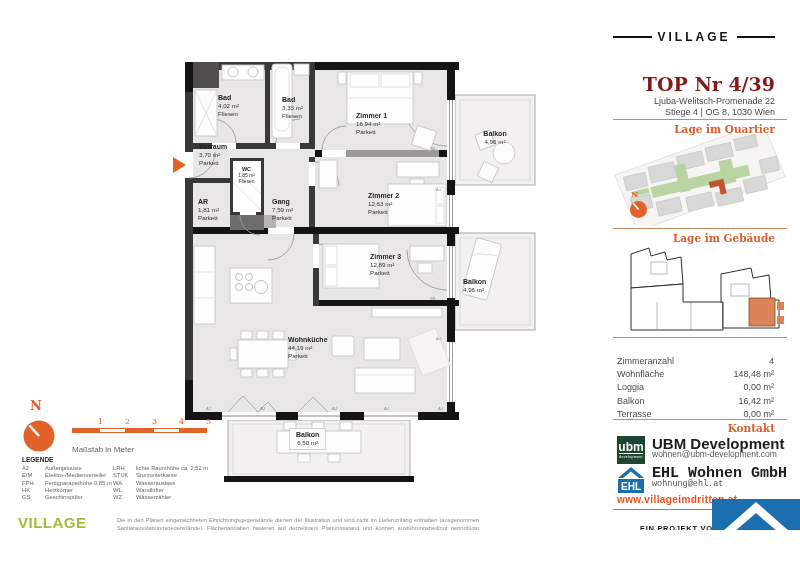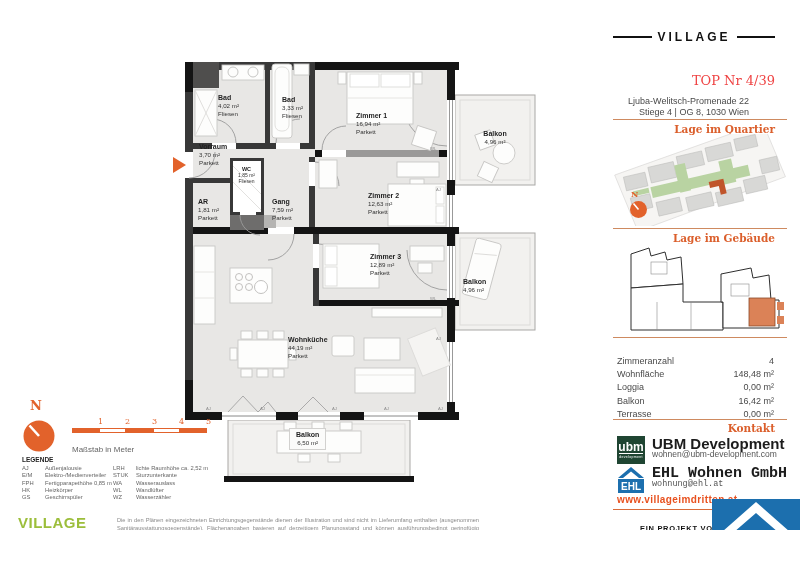--- a/index.html
+++ b/index.html
@@ -6,22 +6,22 @@
   .page{position:relative;width:800px;height:530px;background:#fff;overflow:hidden;
         font-family:"Liberation Sans",sans-serif;color:#222;}
   .abs{position:absolute;}
   
   .brand-vil{left:613px;top:30px;width:162px;display:flex;align-items:center;gap:6px;
              font-weight:bold;font-size:12px;letter-spacing:3px;color:#111;}
   .brand-vil .line{flex:1;border-top:2px solid #111;}
   .brand-main{left:605px;top:41px;width:172px;text-align:center;font-weight:800;font-size:27px;
               letter-spacing:.5px;color:#EF4E22;}
   .top-nr{left:605px;top:73px;width:170px;text-align:right;font-family:"DejaVu Serif",serif;
-          font-weight:normal;font-size:13px;color:#ef4444;}
-  .addr{left:579px;top:96px;width:170px;text-align:right;font-size:9px;line-height:11px;color:#4a4a4a;}
+          font-weight:bold;font-size:19px;color:#7f1d1d;}
+  .addr{left:605px;top:96px;width:170px;text-align:right;font-size:9px;line-height:11px;color:#4a4a4a;}
   .sec-h{width:170px;left:605px;text-align:right;font-family:"DejaVu Serif",serif;font-weight:bold;
          font-size:10.5px;color:#DB5F2C;}
   .hr{left:613px;width:174px;border-top:1px solid #CE8A60;height:0;}
   .fl-table{left:617px;top:355px;width:157px;font-size:9px;color:#4a4a4a;}
   .fl-row{display:flex;justify-content:space-between;line-height:13.2px;}
   .logo-box{width:28px;height:28px;}
   .ubm-box{background:#1F4532;color:#fff;display:flex;flex-direction:column;align-items:center;justify-content:center;}
   .ubm-box .u1{font-size:12px;font-weight:bold;line-height:11px;}
   .ubm-box .u2{font-size:3.5px;letter-spacing:.3px;border-top:.5px solid #fff;padding-top:1px;}
   .c-name{font-size:15px;font-weight:bold;color:#1c1c1c;line-height:11px;}

